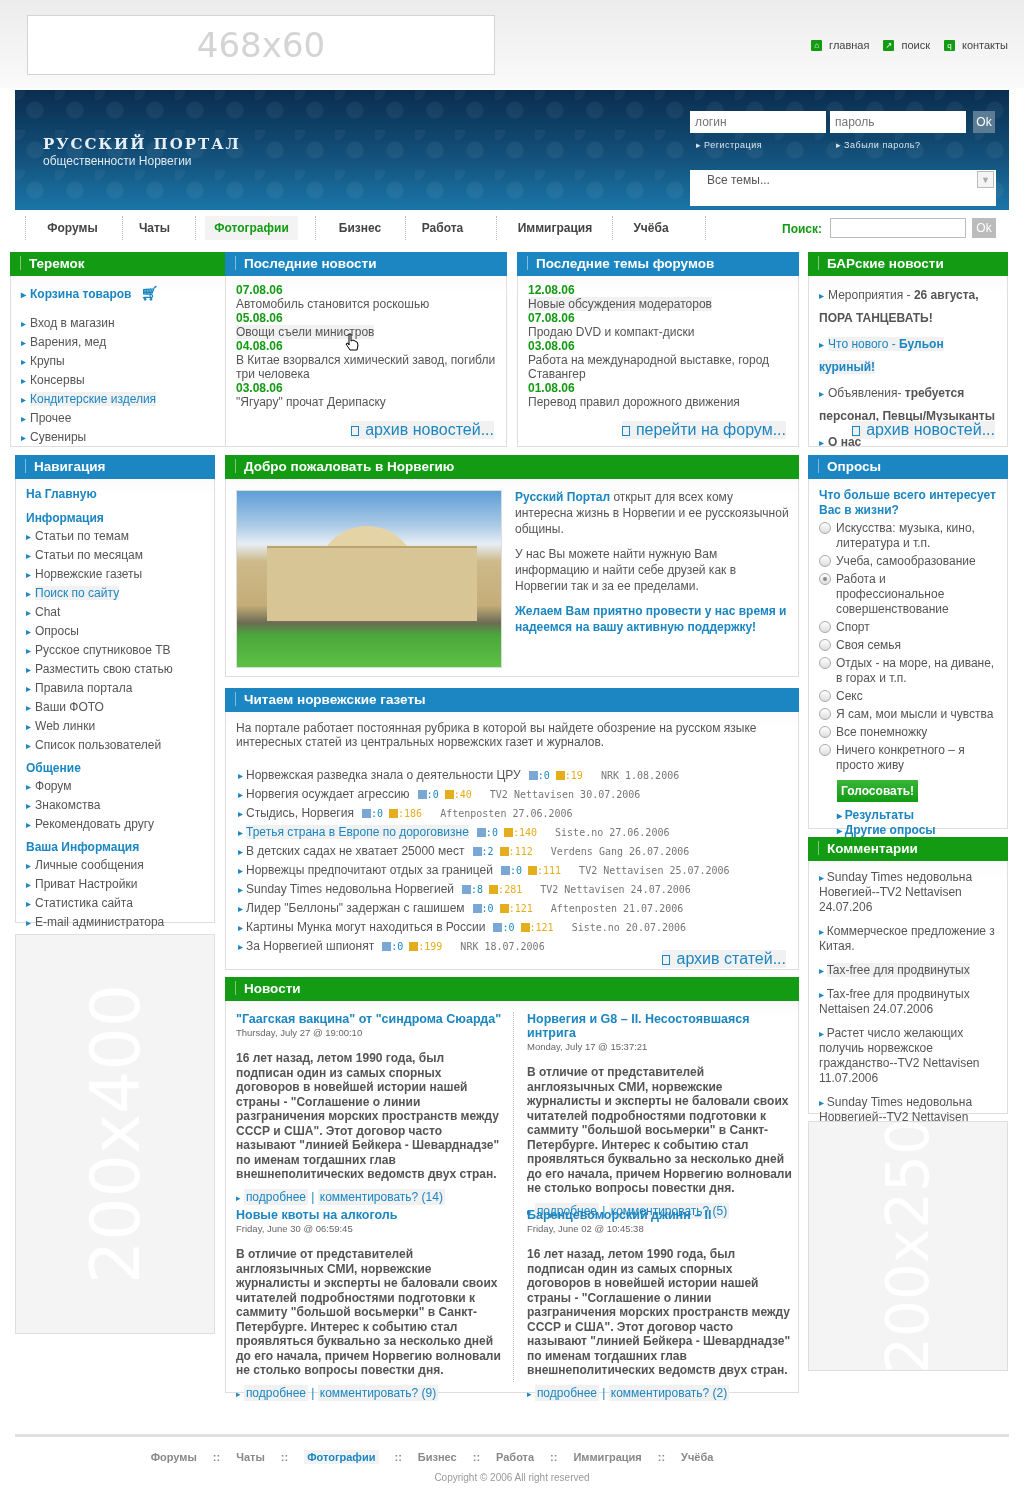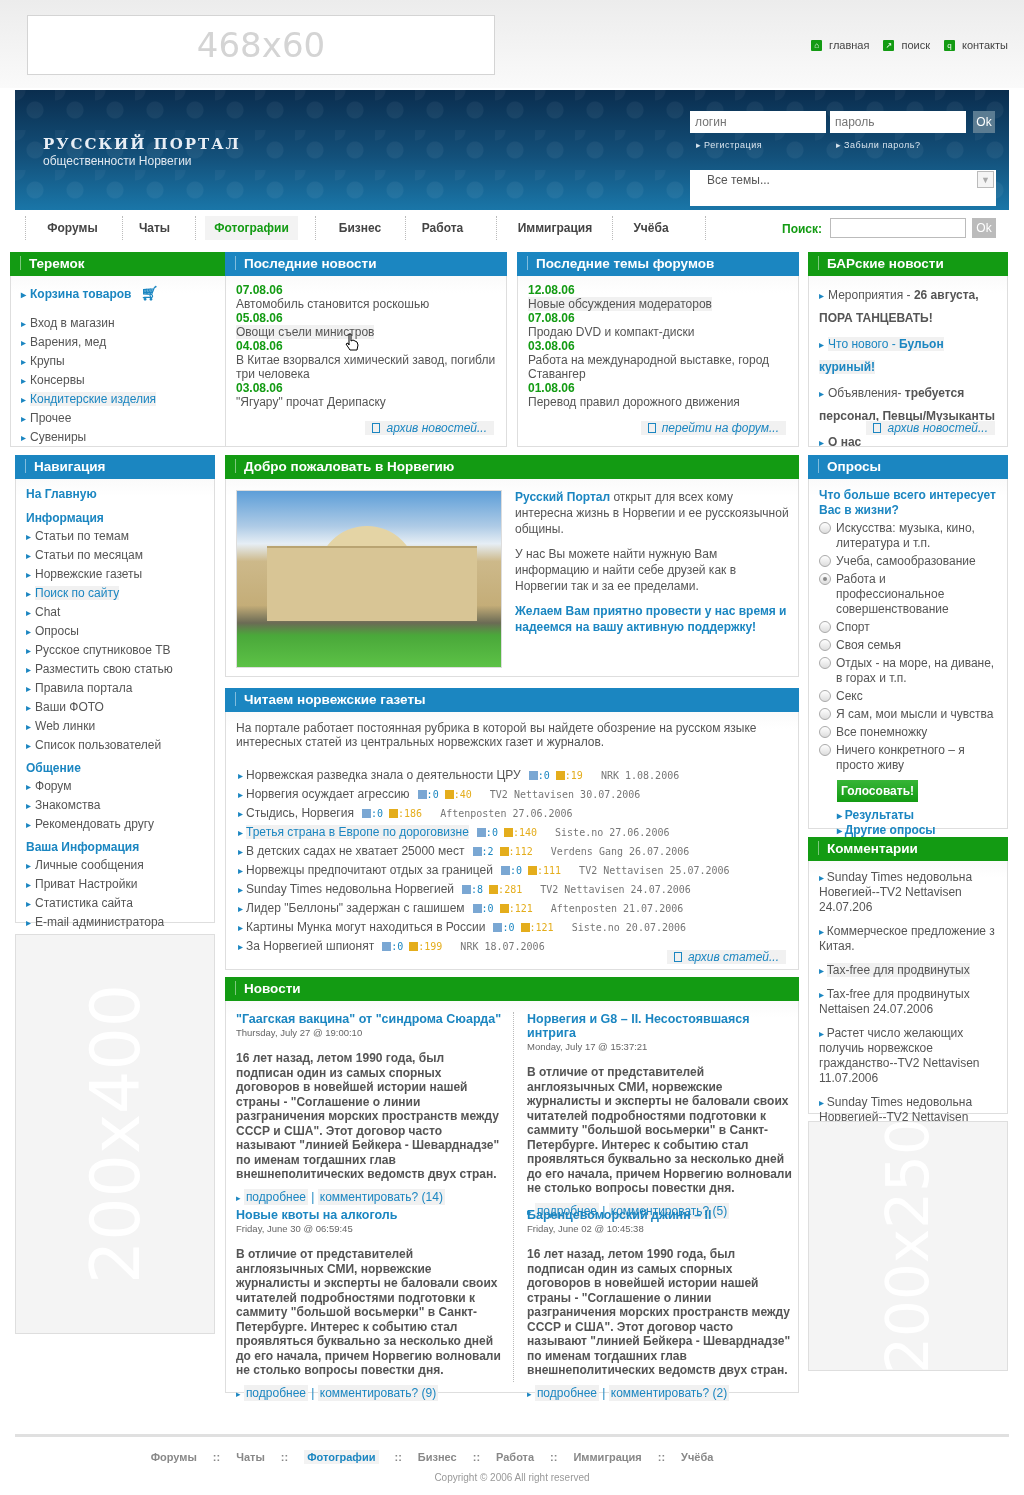--- a/index.html
+++ b/index.html
@@ -31,21 +31,21 @@
   .bhead::before { content: ""; display: inline-block; width: 1px; height: 14px; background: rgba(255,255,255,0.45); margin-right: 8px; vertical-align: -2px; }
   .green { background: #139b13; }
   .blue { background: #1b86c1; }
   .bbody { padding: 8px 10px; line-height: 18px; }
   .li { display: block; color: #555; font-size: 12px; }
   .li::before { content: "▸"; color: #1b86c1; font-size: 10px; margin-right: 4px; }
   .lnk { color: #1b86c1; }
   .lnk-bg { background: #f1f1f1; }
   .date { color: #139b13; font-weight: bold; font-size: 12px; display: block; }
   .txt { display: block; color: #555; font-size: 12px; line-height: 14px; }
-  .archive { position: absolute; right: 12px; font-size: 12px; color: #1b86c1; background: #f1f1f1; padding: 0 7px; font-style: italic; }
+  .archive { position: absolute; right: 12px; font-size: 16px; color: #1b86c1; background: #f1f1f1; padding: 0 0; }
   .archive .doc { display: inline-block; width: 8px; height: 10px; border: 1px solid #1b86c1; margin-right: 6px; vertical-align: -1px; }
   .navhead { display: block; color: #1b86c1; font-weight: bold; font-size: 12px; margin-top: 4px; }
   .ad { position: absolute; background: #f4f4f4; border: 1px solid #dedede; overflow: hidden; }
   .ad span { position: absolute; left: 50%; top: 50%; transform: translate(-50%, -50%) rotate(-90deg); color: #fff; font-family: "DejaVu Sans", sans-serif; white-space: nowrap; }
   .welcome-img { position: absolute; left: 10px; top: 34px; width: 266px; height: 178px; border: 1px solid #ddd; background: linear-gradient(#5d9ed8 0%, #aecbe6 20%, #e6eef5 30%, #cdb98a 40%, #c4ad78 65%, #6b6b55 75%, #4aa83a 82%, #5cc246 100%); }
   .welcome-img .bld { position: absolute; left: 30px; top: 55px; width: 210px; height: 75px; background: #d8c595; border-top: 2px solid #b9a472; }
   .welcome-img .dome { position: absolute; left: 80px; top: 35px; width: 100px; height: 50px; background: #e4d4a5; border-radius: 50px 50px 0 0; }
   .welcome-text p { margin-bottom: 9px; font-size: 12px; line-height: 16px; color: #555; }
   .np-row { display: block; font-size: 12px; line-height: 18px; color: #555; }
   .np-row::before { content: "▸"; color: #1b86c1; font-size: 10px; margin-right: 3px; }

